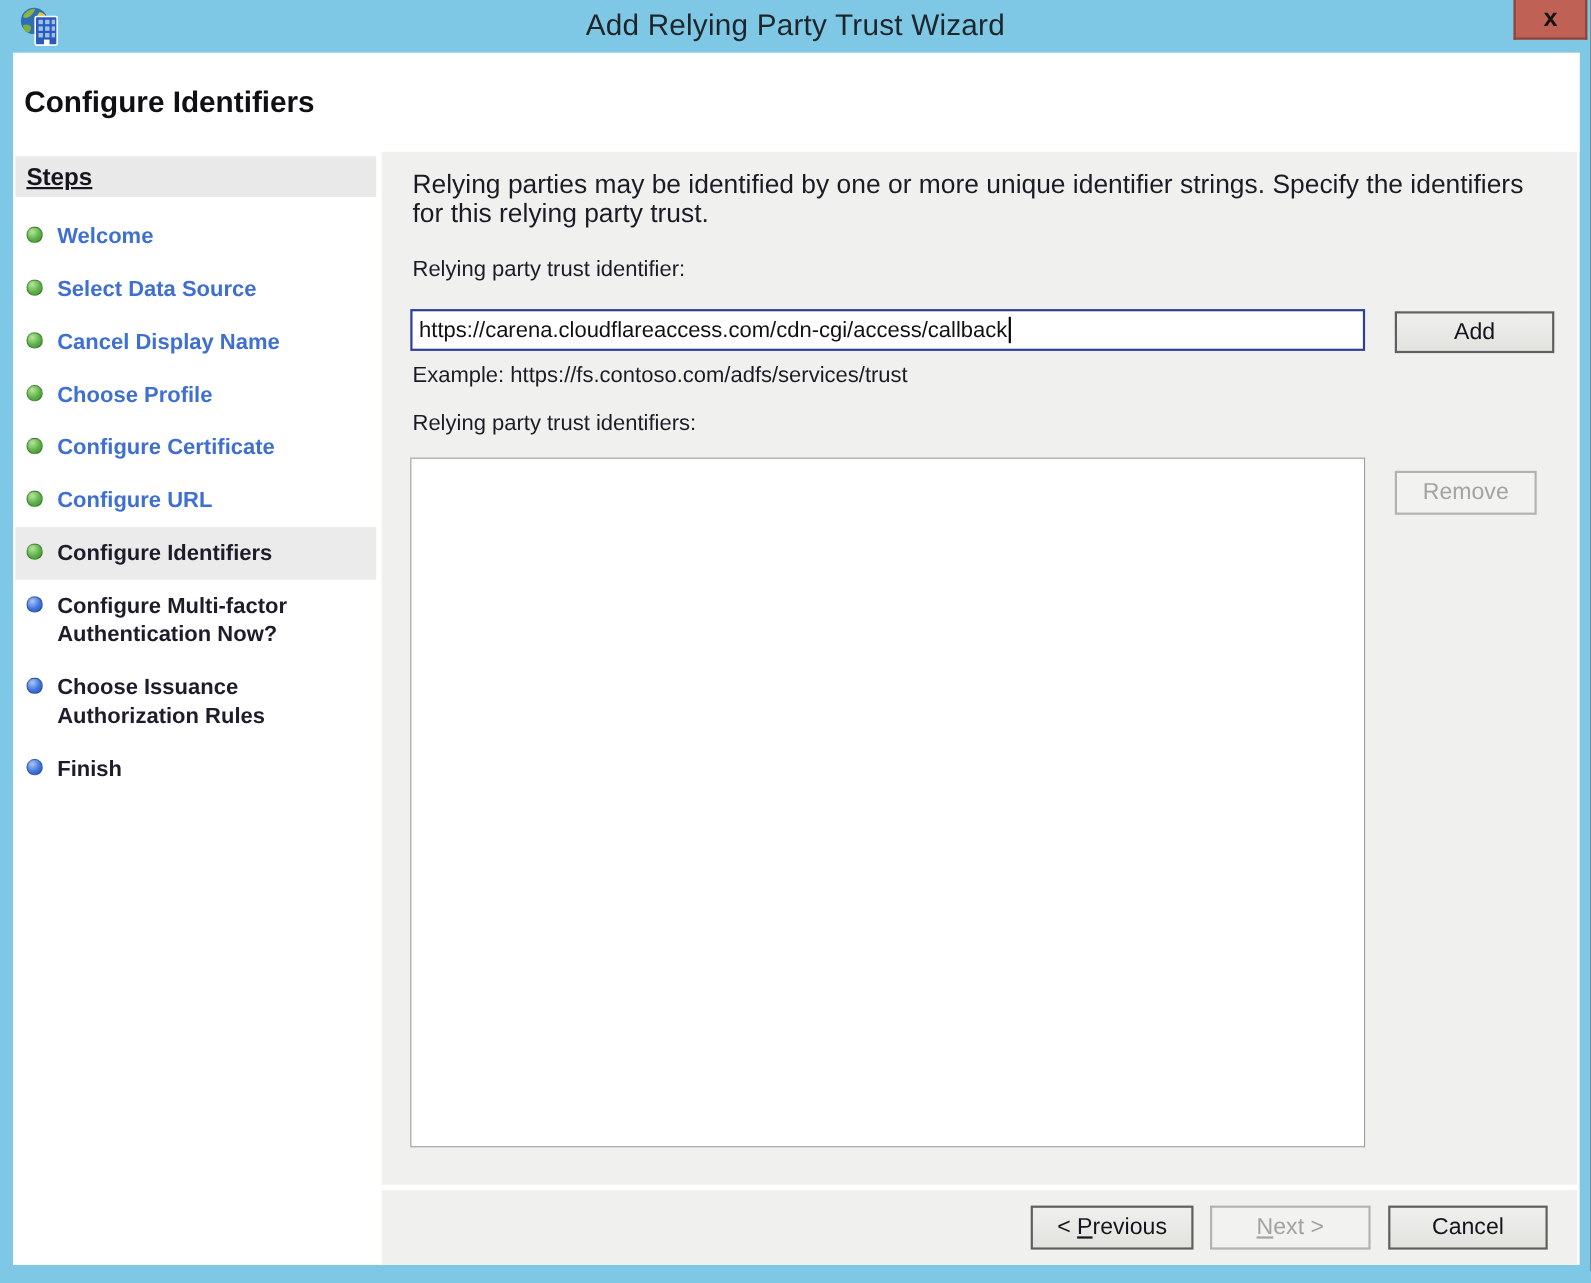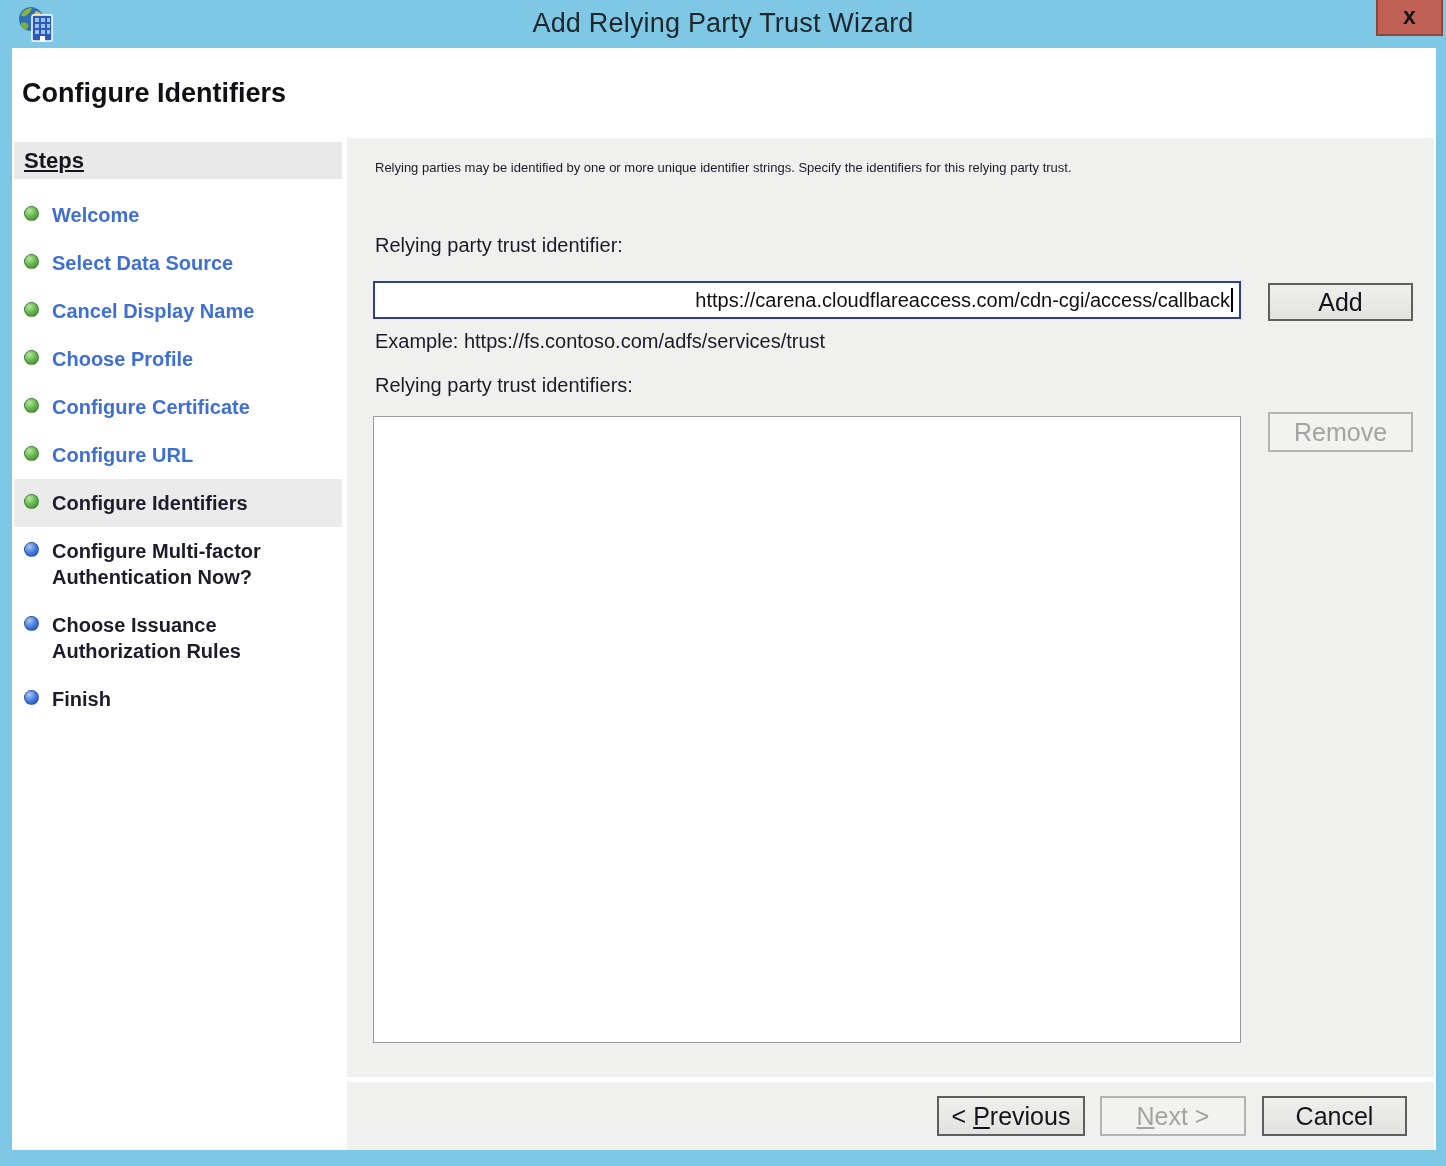--- a/index.html
+++ b/index.html
@@ -64,52 +64,52 @@
   .step.done .label { color:#3e6fd1; }
   .step.current { background:#ebebeb; }
 
   
   .main {
     position:absolute; top:90px; left:335px; right:2px; bottom:73px;
     background:#f0f0ef;
   }
   .intro {
     position:absolute; left:28px; top:16px; width:1030px;
-    font-size:13px; line-height:27px; color:#1b1b26;
+    font-size:24px; line-height:27px; color:#1b1b26;
   }
   .field-label { position:absolute; left:28px; font-size:20px; color:#1b1b26; }
   .lbl-identifier { top:96px; }
   .lbl-identifiers { top:236px; }
 
   .textbox {
     position:absolute; left:26px; top:143px; width:868px; height:38px;
     background:#fff; border:2px solid #2e3d96;
     display:flex; align-items:center; padding:0 6px;
-    font-size:20px; color:#101010; white-space:nowrap; overflow:hidden;justify-content:flex-end;
+    font-size:20px; color:#101010; white-space:nowrap; overflow:hidden;
   }
   .caret { display:inline-block; width:2px; height:24px; background:#000; margin-left:1px; }
 
   .example { position:absolute; left:28px; top:192px; font-size:20px; color:#1b1b26; }
 
   .listbox {
     position:absolute; left:26px; top:278px; width:868px; height:627px;
     background:#fff; border:1px solid #9b9b9b;
   }
 
   .btn {
     font-family:"Liberation Sans", sans-serif;
-    font-size:25px; color:#14141c; text-align:center; cursor:pointer;
+    font-size:21px; color:#14141c; text-align:center; cursor:pointer;
     background:linear-gradient(#efefed,#e2e2df);
     border:2px solid #5f5f5f;
   }
   .btn.disabled {
     background:#f2f2f0; border-color:#b3b3b3; color:#a3a3a3; cursor:default;
   }
   .add-btn    { position:absolute; left:921px; top:145px;  width:145px; height:38px; }
-  .remove-btn { position:absolute; left:921px; top:274px; width:145px; height:40px; }
+  .remove-btn { position:absolute; left:921px; top:290px; width:129px; height:40px; }
 
   
   .footer {
     position:absolute; left:335px; right:2px; bottom:0; height:68px;
     background:#f0f0ef;
   }
   .footer .btn { position:absolute; top:14px; height:40px; }
   .prev-btn   { left:590px; width:148px; }
   .next-btn   { left:753px; width:146px; }
   .cancel-btn { left:915px; width:145px; }

